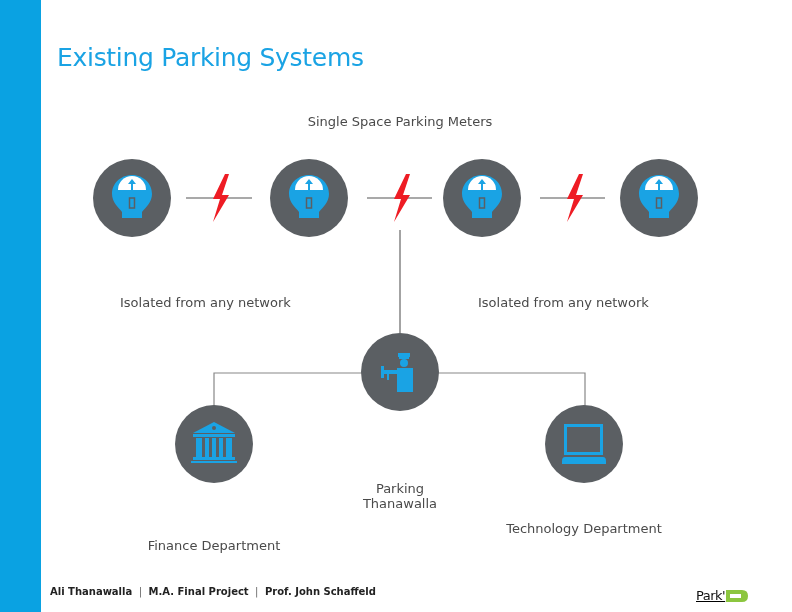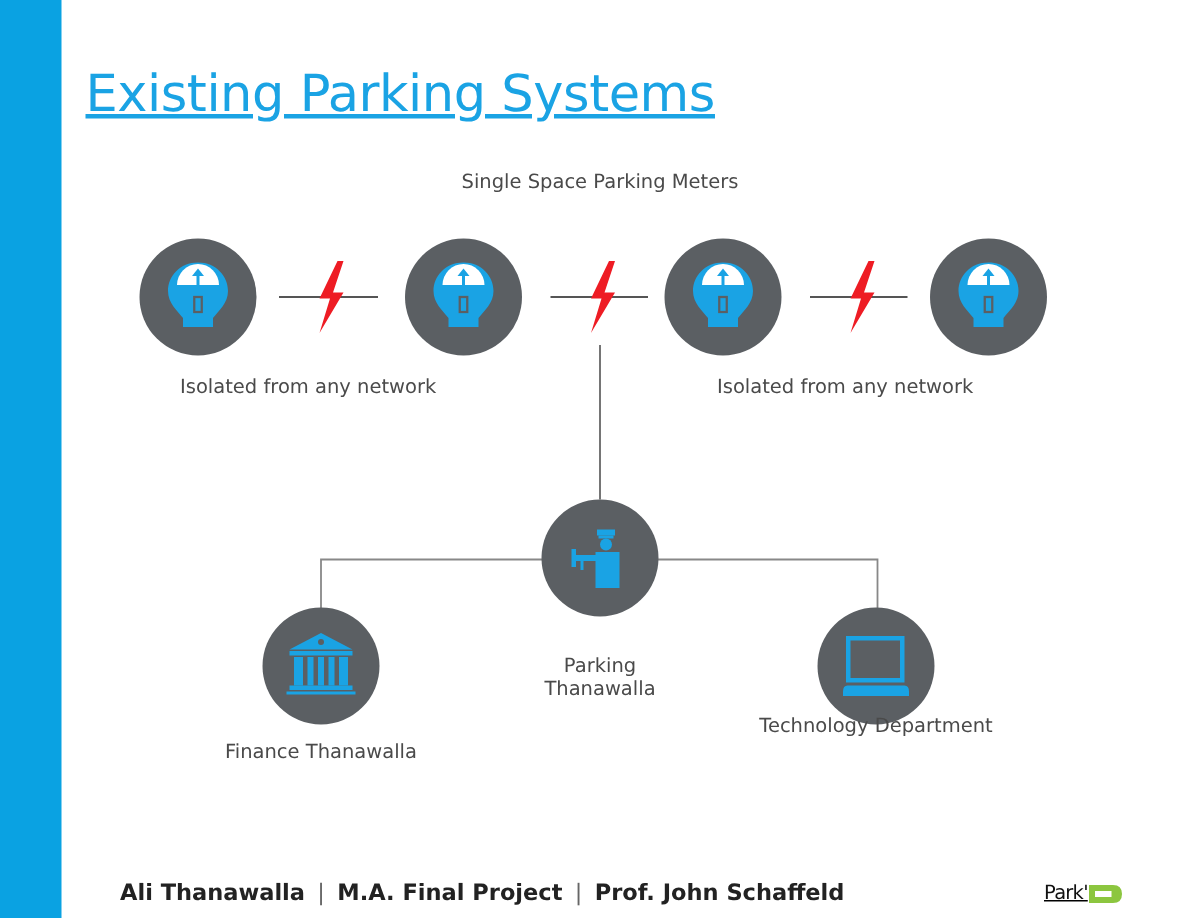--- a/index.html
+++ b/index.html
@@ -1,22 +1,22 @@
 <!DOCTYPE html>
 <html><head>
 <meta charset="utf-8">
 <style>
   html, body { margin: 0; padding: 0; }
   body { width: 792px; height: 612px; position: relative; background: #ffffff; overflow: hidden;
          font-family: "DejaVu Sans", "Liberation Sans", sans-serif; }
   .sidebar { position: absolute; left: 0; top: 0; width: 41px; height: 612px; background: #0aa2e2; }
-  .title { position: absolute; left: 57px; top: 43px; font-size: 34px; color: #1aa3e4; letter-spacing: -0.3px; white-space: nowrap; text-decoration: underline; }
+  .title { position: absolute; left: 57px; top: 43px; font-size: 25px; color: #1aa3e4; letter-spacing: -0.3px; white-space: nowrap; }
   .subtitle { position: absolute; left: 0; width: 800px; top: 114px; text-align: center; font-size: 13px; color: #4a4a4a; }
-  .lbl { position: absolute; font-size: 13px; color: #4a4a4a; text-align: center; white-space: nowrap; }
-  .footer { position: absolute; left: 50px; top: 586px; font-size: 15px; color: #222; font-weight: bold; white-space: nowrap; margin-left: 30px; }
+  .lbl { position: absolute; font-size: 13px; color: #4a4a4a; text-align: center; white-space: nowrap; margin-top: 44px; }
+  .footer { position: absolute; left: 50px; top: 586px; font-size: 10px; color: #222; font-weight: bold; white-space: nowrap; }
   .footer .sep { color: #666; font-weight: normal; padding: 0 3px; }
   .logo { position: absolute; left: 696px; top: 583px; height: 20px; display: flex; align-items: flex-end; text-decoration: underline; }
   .logo-text { font-family: "DejaVu Sans", sans-serif; font-size: 13px; color: #111; letter-spacing: -0.5px; }
   svg.diagram { position: absolute; left: 0; top: 0; }
 </style>
 </head>
 <body>
 
 <div class="sidebar"></div>
 
@@ -107,21 +107,21 @@
   </g>
 </svg>
 
 <div class="lbl" style="left:120px; top:251px; width:190px; text-align:left;">Isolated from any network</div>
 <div class="lbl" style="left:478px; top:251px; width:190px; text-align:left;">Isolated from any network</div>
 
 <div class="lbl" style="left:340px; top:437px; width:120px;">
   <div>Parking</div>
   <div>Thanawalla</div>
 </div>
-<div class="lbl" style="left:124px; top:494px; width:180px;">Finance Thanawalla</div>
+<div class="lbl" style="left:124px; top:494px; width:180px;">Finance Department</div>
 <div class="lbl" style="left:484px; top:477px; width:200px;">Technology Department</div>
 
 <div class="footer">
   <span>Ali Thanawalla</span>
   <span class="sep">|</span>
   <span>M.A. Final Project</span>
   <span class="sep">|</span>
   <span>Prof. John Schaffeld</span>
 </div>
 

